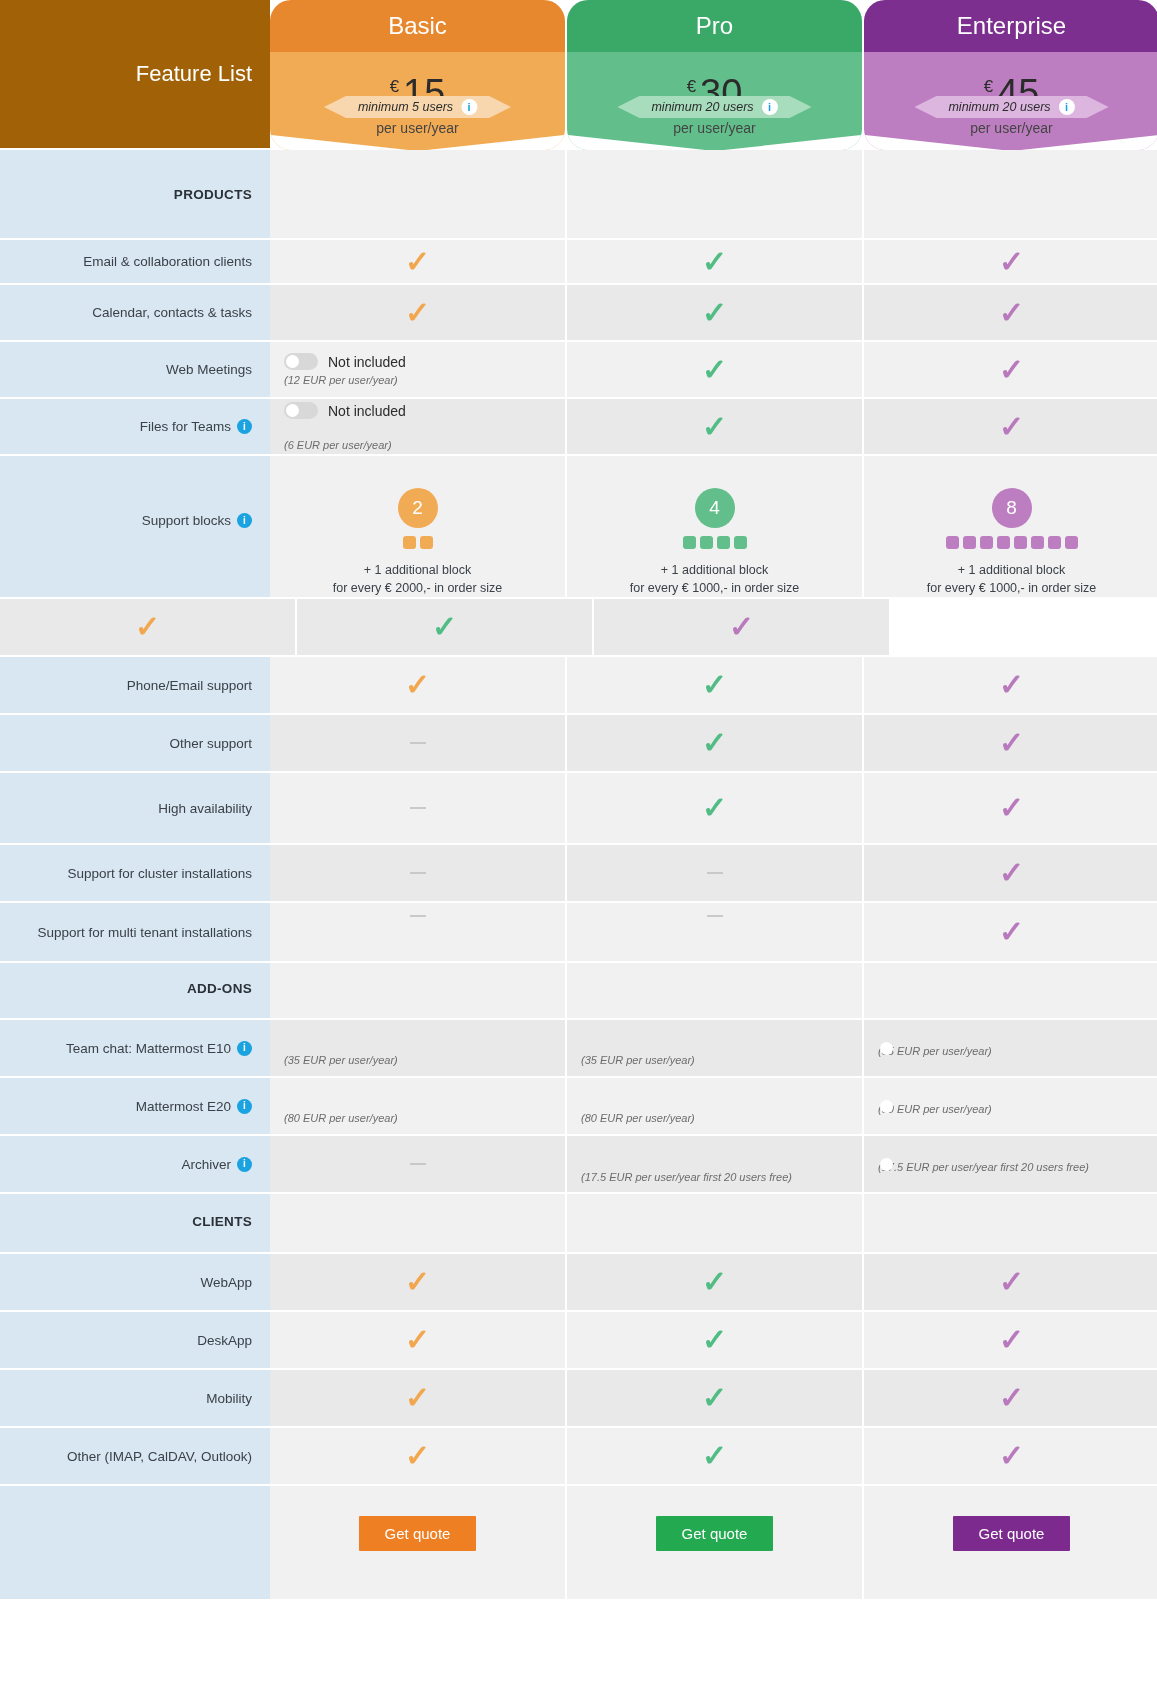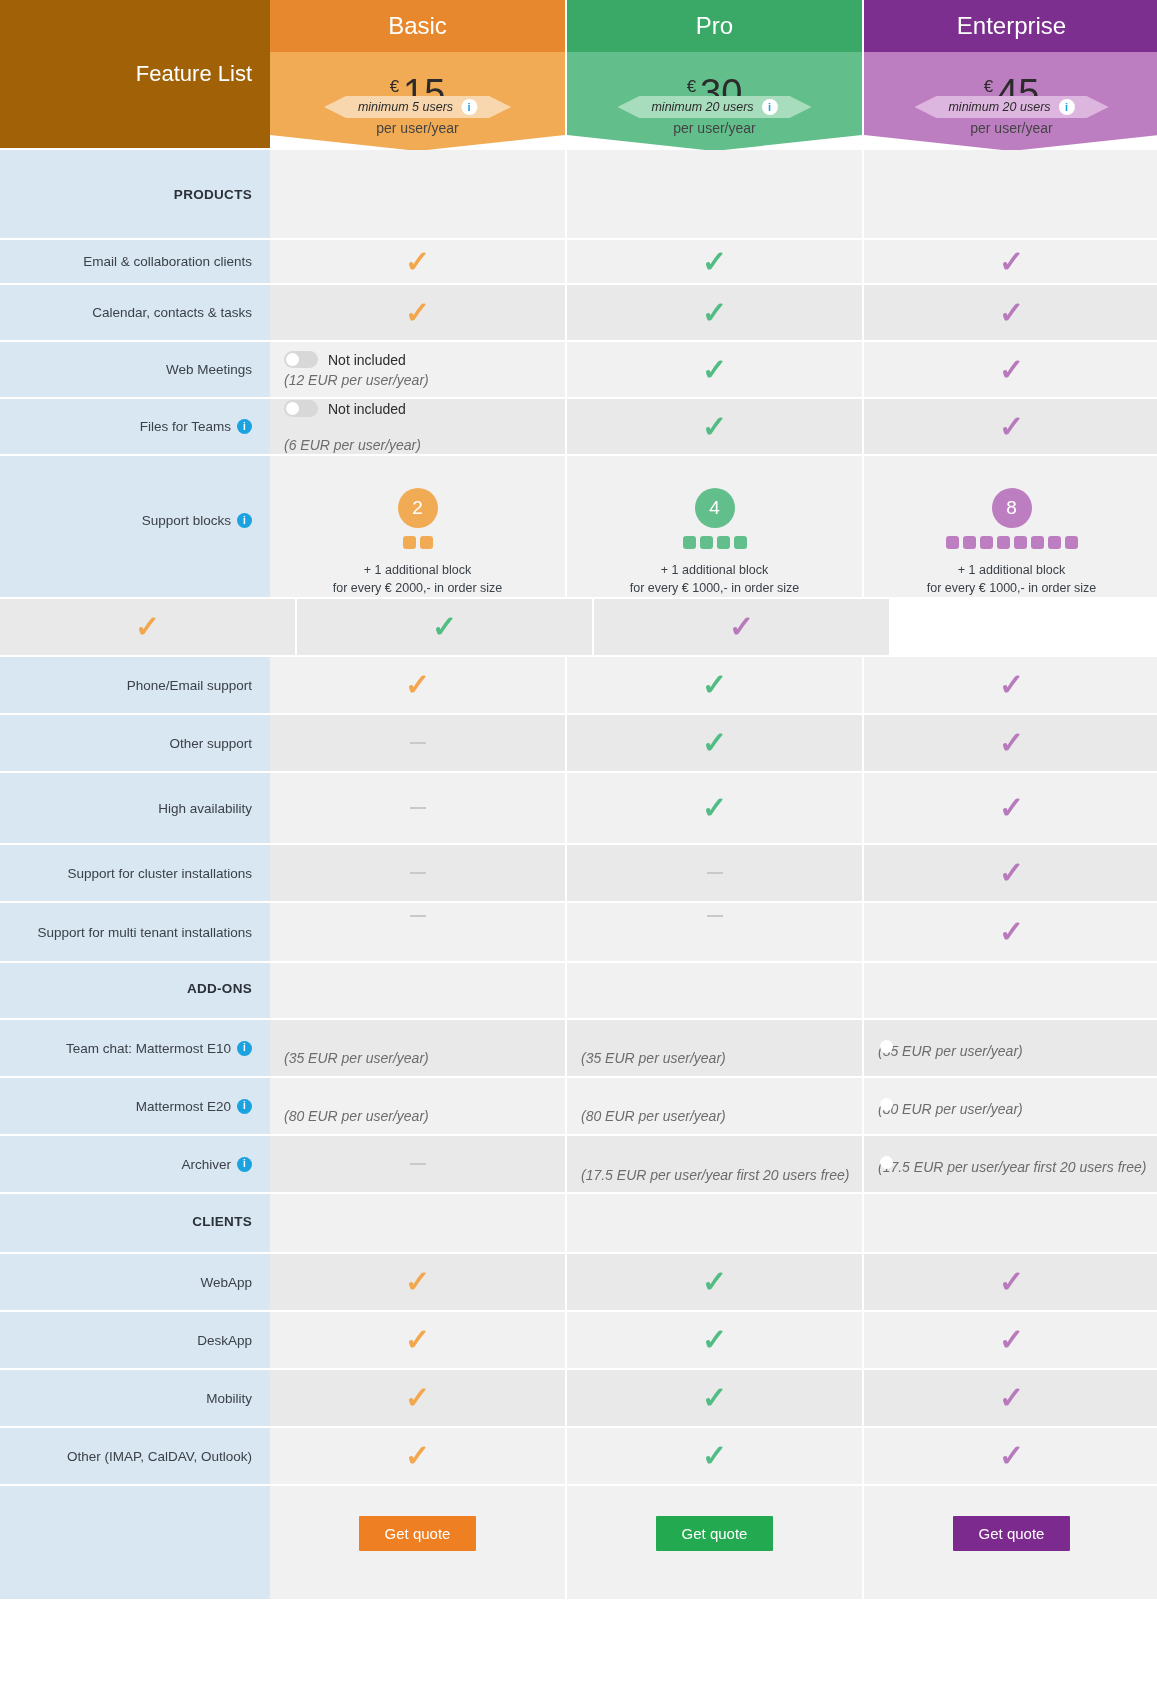--- a/index.html
+++ b/index.html
@@ -44,20 +44,21 @@
     display: flex; align-items: center; justify-content: flex-end;
     padding-right: 18px;
     font-size: 22px;
     border-bottom: 2px solid #ffffff;
   }
   .hdr-plan {
     width: 295px; flex: 0 0 295px;
     margin-right: 2px;
     position: relative;
     overflow: hidden;
+    border-radius: 21px;
   }
   .hdr-plan:last-child { margin-right: 0; }
   .hdr-top {
     height: 52px;
     display: flex; align-items: center; justify-content: center;
     color: #ffffff; font-size: 24px;
   }
   .hdr-bottom {
     height: 98px;
     position: relative;
@@ -136,21 +137,21 @@
   .toggle {
     width: 34px; height: 17px; border-radius: 9px;
     background: #d8d8d8; position: relative; flex: 0 0 auto;
   }
   .toggle::before {
     content:""; position:absolute; left: 2px; top: 2px;
     width: 13px; height: 13px; border-radius: 50%;
     background: #ffffff;
   }
   .toggle-label { font-size: 14px; font-weight: normal; color: #2b2b2b; }
-  .note { font-size: 14px; font-style: italic; color: #6c6c6c; }
+  .note { font-size: 11px; font-style: italic; color: #6c6c6c; }
 
   .cell-left-pad { width: 100%; padding-left: 14px; }
 
   
   .blk-badge {
     width: 40px; height: 40px; border-radius: 50%;
     color: #ffffff; font-size: 19px;
     display: flex; align-items: center; justify-content: center;
   }
   .blk-squares { display: flex; gap: 4px; margin-top: 8px; }

